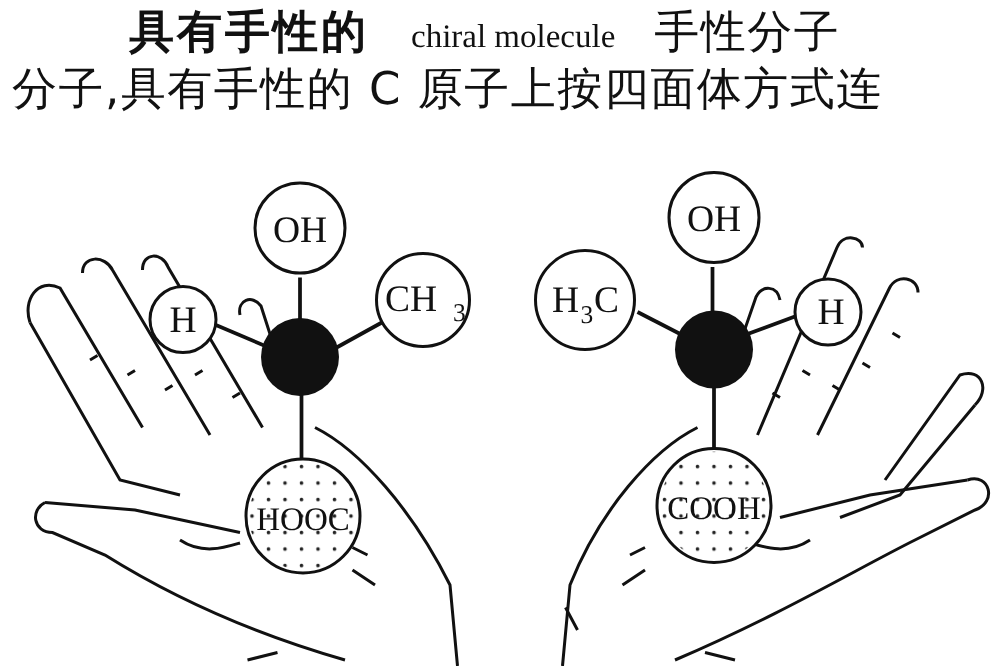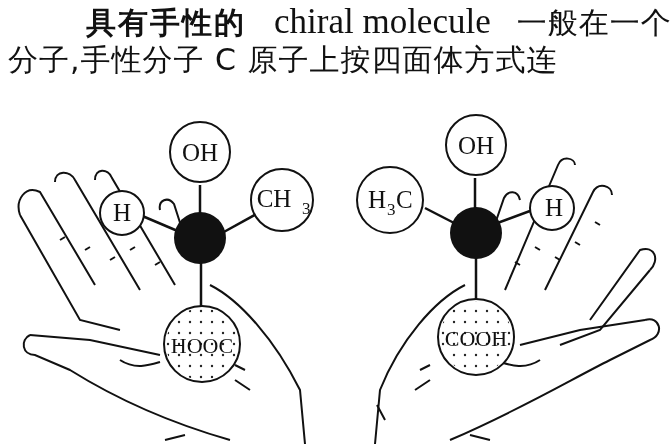--- a/index.html
+++ b/index.html
@@ -1,34 +1,34 @@
 <!DOCTYPE html>
 <html><head>
 <meta charset="utf-8">
 <style>
   html, body { margin:0; padding:0; background:#ffffff; }
   body { width:672px; height:444px; position:relative; overflow:hidden; font-family:"DejaVu Serif", serif; color:#111; }
   .line { position:absolute; left:0; white-space:nowrap; font-size:30px; line-height:36px; }
   .line1 { top:4px; left:86px; }
   .line2 { top:42px; left:8px; }
   .term { font-family:"DejaVu Sans", sans-serif; font-weight:bold; letter-spacing:2px; }
-  .en { font-family:"Liberation Serif", serif; margin:0 26px 0 28px; font-size:35px; }
+  .en { font-family:"Liberation Serif", serif; margin:0 26px 0 28px; font-size:22px; }
   .cn { font-family:"DejaVu Sans", sans-serif; letter-spacing:1px; }
   svg { position:absolute; left:0; top:0; }
   .atom-text { font-family:"Liberation Serif", serif; font-size:25px; fill:#111; }
   .sub { font-size:17px; }
 </style>
 </head>
 <body>
 
 <div class="line line1">
-  <span class="term">具有手性的</span><span class="en">chiral molecule</span><span class="cn">一般在一个</span>
+  <span class="term">具有手性的</span><span class="en">chiral molecule</span><span class="cn">手性分子</span>
 </div>
 <div class="line line2 cn">
-  <span>分子,手性分子 C 原子上按四面体方式连</span>
+  <span>分子,具有手性的 C 原子上按四面体方式连</span>
 </div>
 
 <svg width="672" height="444" viewBox="0 0 672 444">
   <defs>
     <pattern id="dots" width="11" height="11" patternUnits="userSpaceOnUse">
       <circle cx="3" cy="3" r="1.2" fill="#222"></circle>
     </pattern>
   </defs>
 
   <g fill="none" stroke="#111" stroke-width="2">

